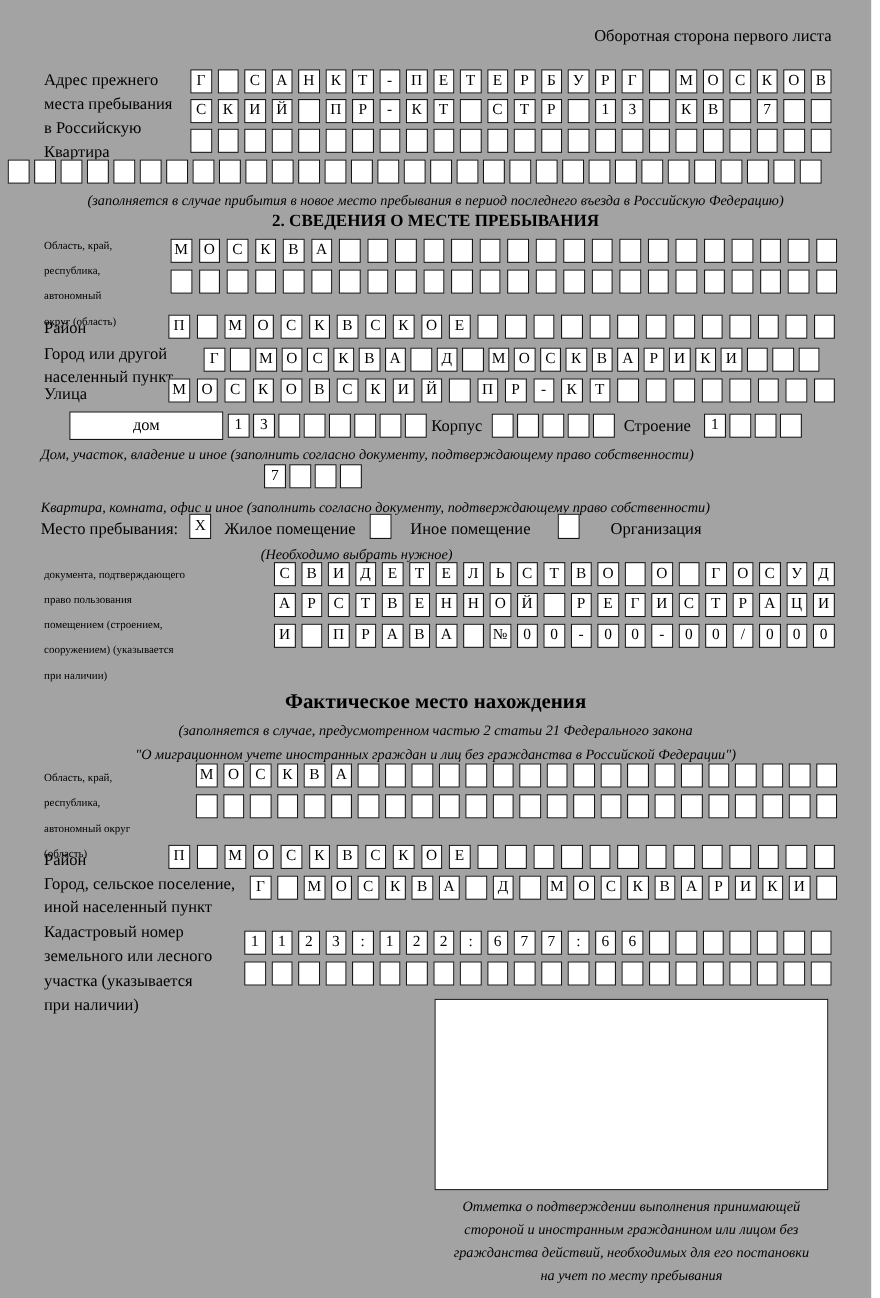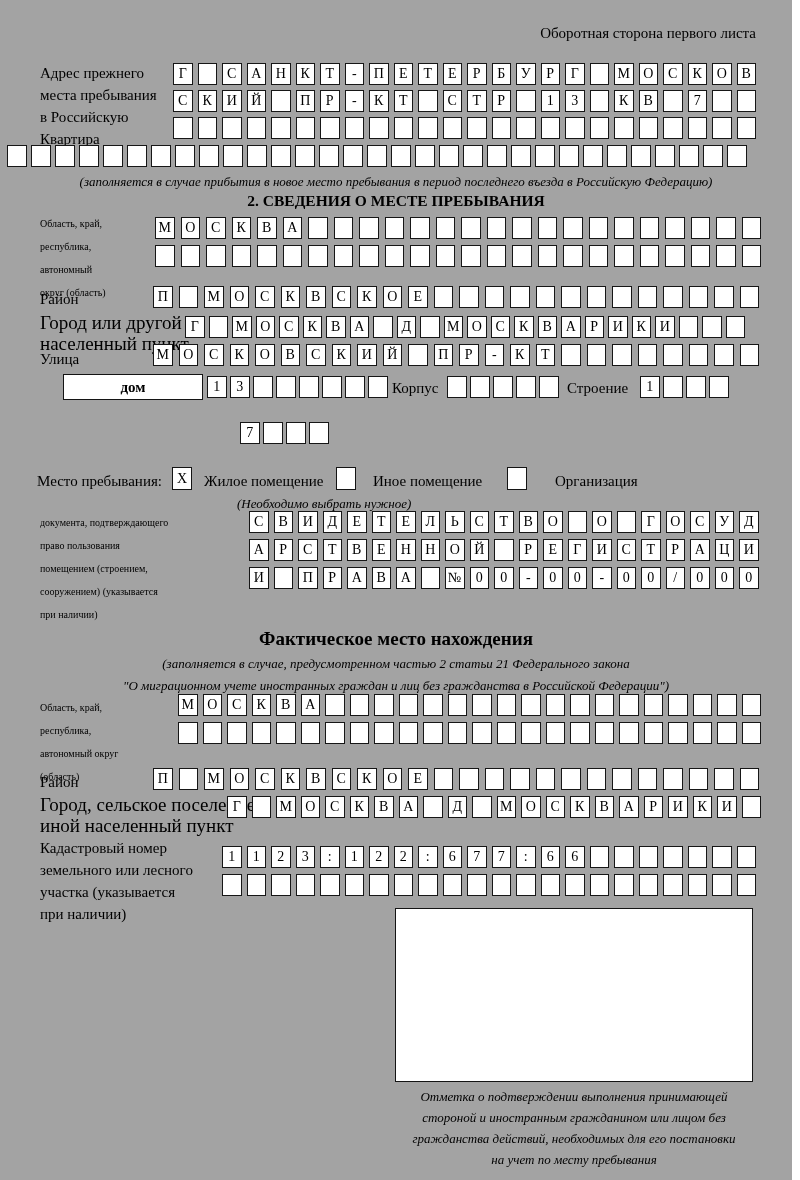--- a/index.html
+++ b/index.html
@@ -1,21 +1,21 @@
 <!DOCTYPE html>
 <html><head>
 <meta charset="utf-8">
 <style>
   html,body{margin:0;padding:0;background:#fff;}
   #page{position:relative;width:792px;height:1180px;background:#a3a3a3;color:#000;
         font-family:"Liberation Serif",serif;overflow:hidden;}
   .abs{position:absolute;}
   .lbl{font-size:15px;line-height:22px;white-space:nowrap;}
   .lbl23{font-size:10px;line-height:23px;white-space:nowrap;}
-  .lbl21{font-size:19px;line-height:21px;white-space:nowrap;}
+  .lbl21{font-size:15px;line-height:21px;white-space:nowrap;}
   .cap{font-size:13px;line-height:17px;white-space:nowrap;font-style:italic;}
   .center{width:100%;text-align:center;}
   .title{font-size:15.5px;font-weight:bold;}
   .boxrow{position:absolute;display:flex;gap:5px;}
   .box{flex:none;width:19.5px;height:22px;border:1.6px solid #161616;box-sizing:border-box;
        display:flex;align-items:center;justify-content:center;
        font-family:"Liberation Serif",serif;font-size:14px;background:#fff;}
   .wbox{position:absolute;border:1.9px solid #141414;box-sizing:border-box;background:#fff;
         display:flex;align-items:center;justify-content:center;font-size:15px;}
   .chk{position:absolute;width:20px;height:23px;border:1.7px solid #141414;box-sizing:border-box;
@@ -290,21 +290,21 @@
       <span class="box"></span>
       <span class="box"></span>
       <span class="box"></span>
       <span class="box"></span>
       <span class="box"></span>
       <span class="box"></span>
       <span class="box"></span>
       <span class="box"></span>
     </div>
 
-  <div class="wbox" style="left:63px;top:374px;width:140px;height:26px;font-weight:bold;">дом</div>
+  <div class="wbox" style="left:63px;top:374px;width:140px;height:26px;">дом</div>
   <div class="boxrow" style="left:207px;top:376px;gap:3.5px;">
       <span class="box filled">1</span>
       <span class="box filled">3</span>
       <span class="box"></span>
       <span class="box"></span>
       <span class="box"></span>
       <span class="box"></span>
       <span class="box"></span>
       <span class="box"></span>
     </div>
@@ -316,27 +316,29 @@
       <span class="box"></span>
       <span class="box"></span>
     </div>
   <div class="txt lbl" style="left:567px;top:377px;">Строение</div>
   <div class="boxrow" style="left:640px;top:376px;gap:3.5px;">
       <span class="box filled">1</span>
       <span class="box"></span>
       <span class="box"></span>
       <span class="box"></span>
     </div>
+  <div class="txt cap" style="left:37px;top:404px;">Дом, участок, владение и иное (заполнить согласно документу, подтверждающему право собственности)</div>
 
   <div class="boxrow" style="left:240px;top:422px;gap:3.5px;">
       <span class="box filled">7</span>
       <span class="box"></span>
       <span class="box"></span>
       <span class="box"></span>
     </div>
+  <div class="txt cap" style="left:37px;top:452px;">Квартира, комната, офис и иное (заполнить согласно документу, подтверждающему право собственности)</div>
 
   <div class="txt lbl" style="left:37px;top:470px;text-align:right;">Место пребывания:</div>
   <div class="chk" style="left:172px;top:467px;">X</div>
   <div class="txt lbl" style="left:204px;top:470px;">Жилое помещение</div>
   <div class="chk" style="left:336px;top:467px;"></div>
   <div class="txt lbl" style="left:373px;top:470px;">Иное помещение</div>
   <div class="chk" style="left:507px;top:467px;"></div>
   <div class="txt lbl" style="left:555px;top:470px;">Организация</div>
   <div class="txt cap" style="left:237px;top:495px;">(Необходимо выбрать нужное)</div>
 

